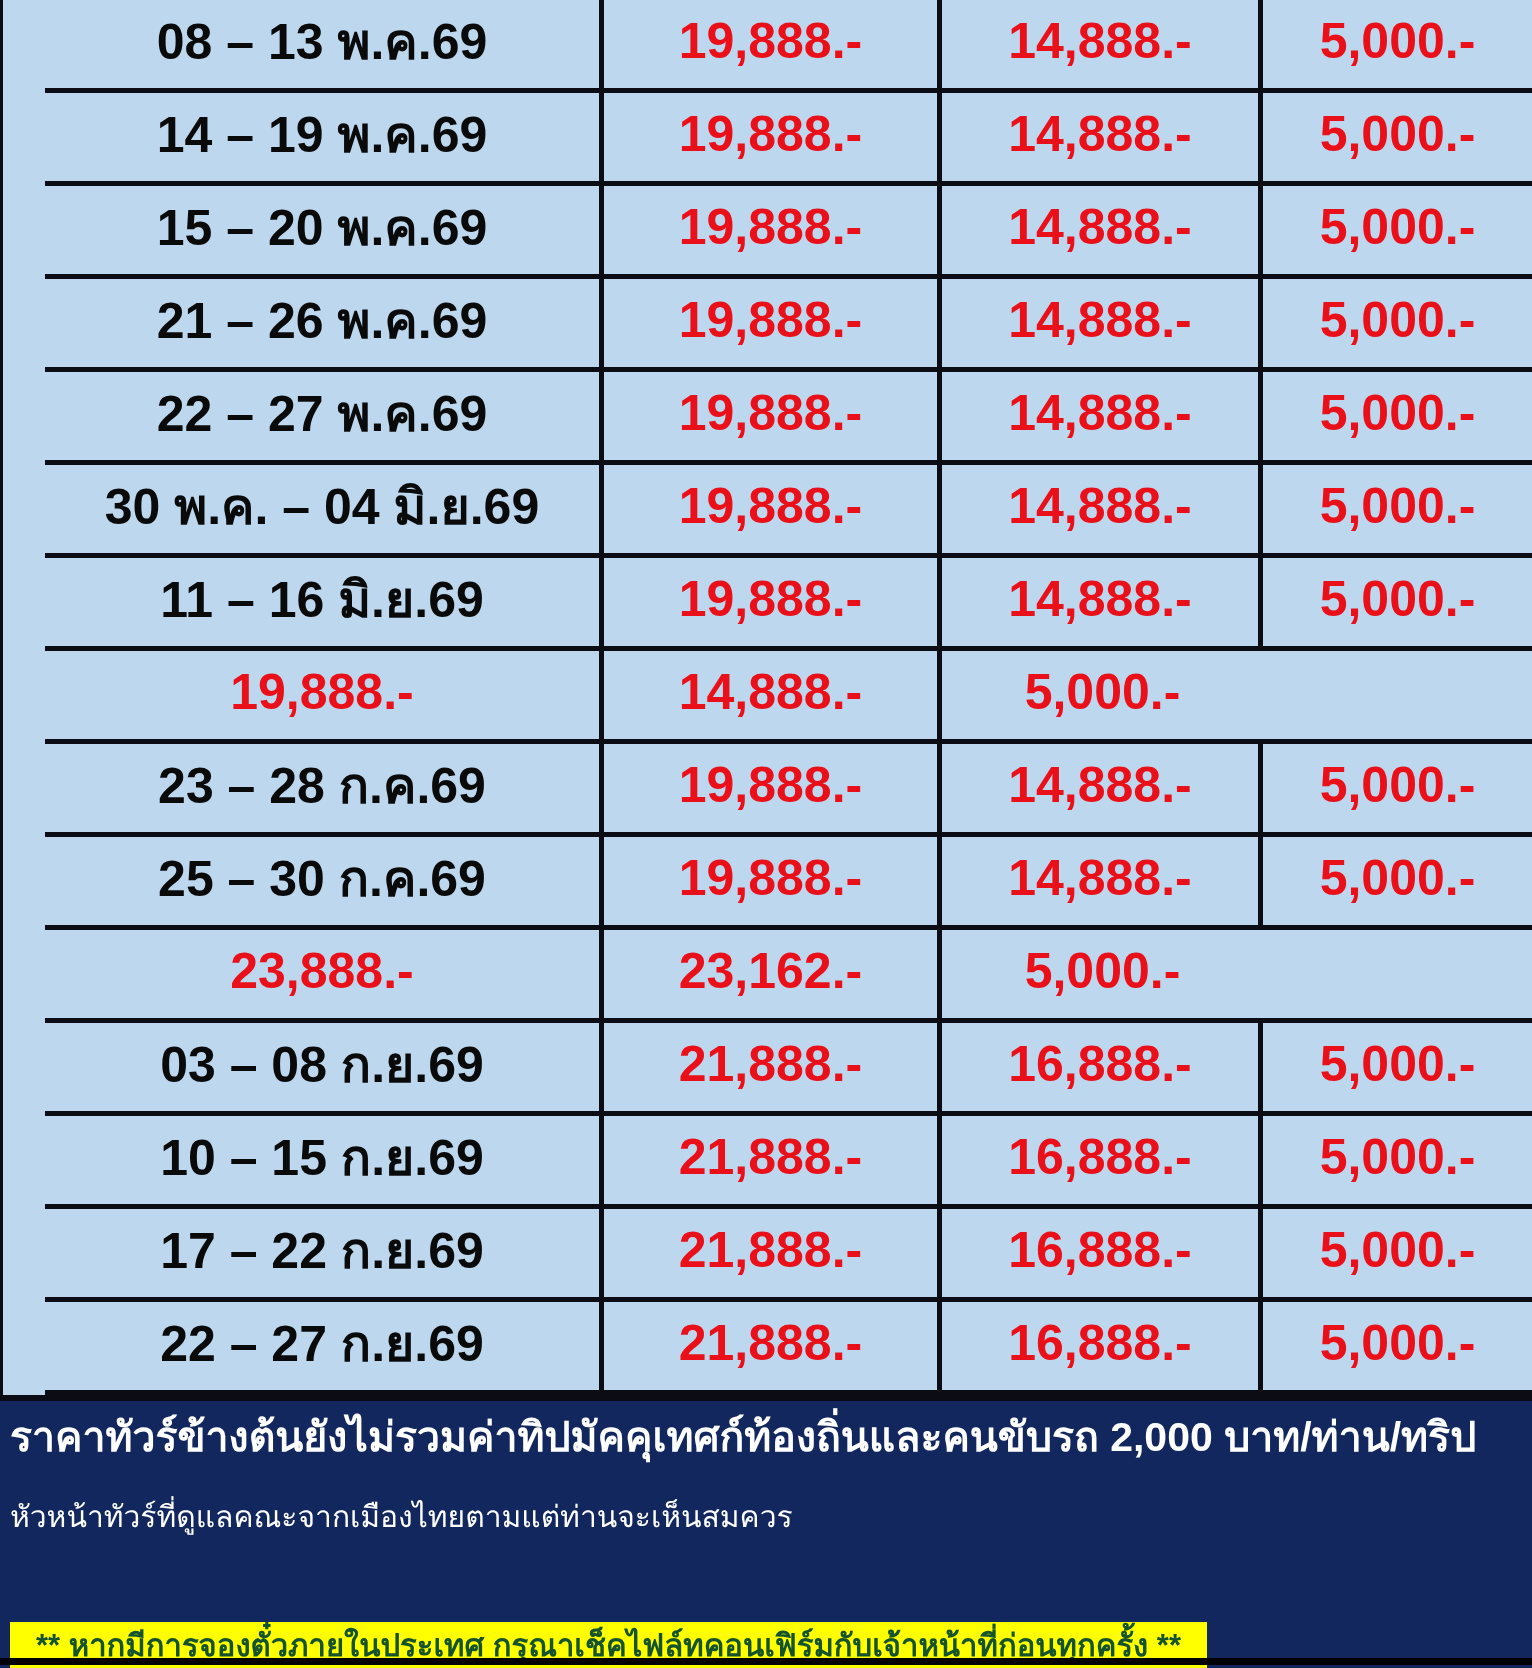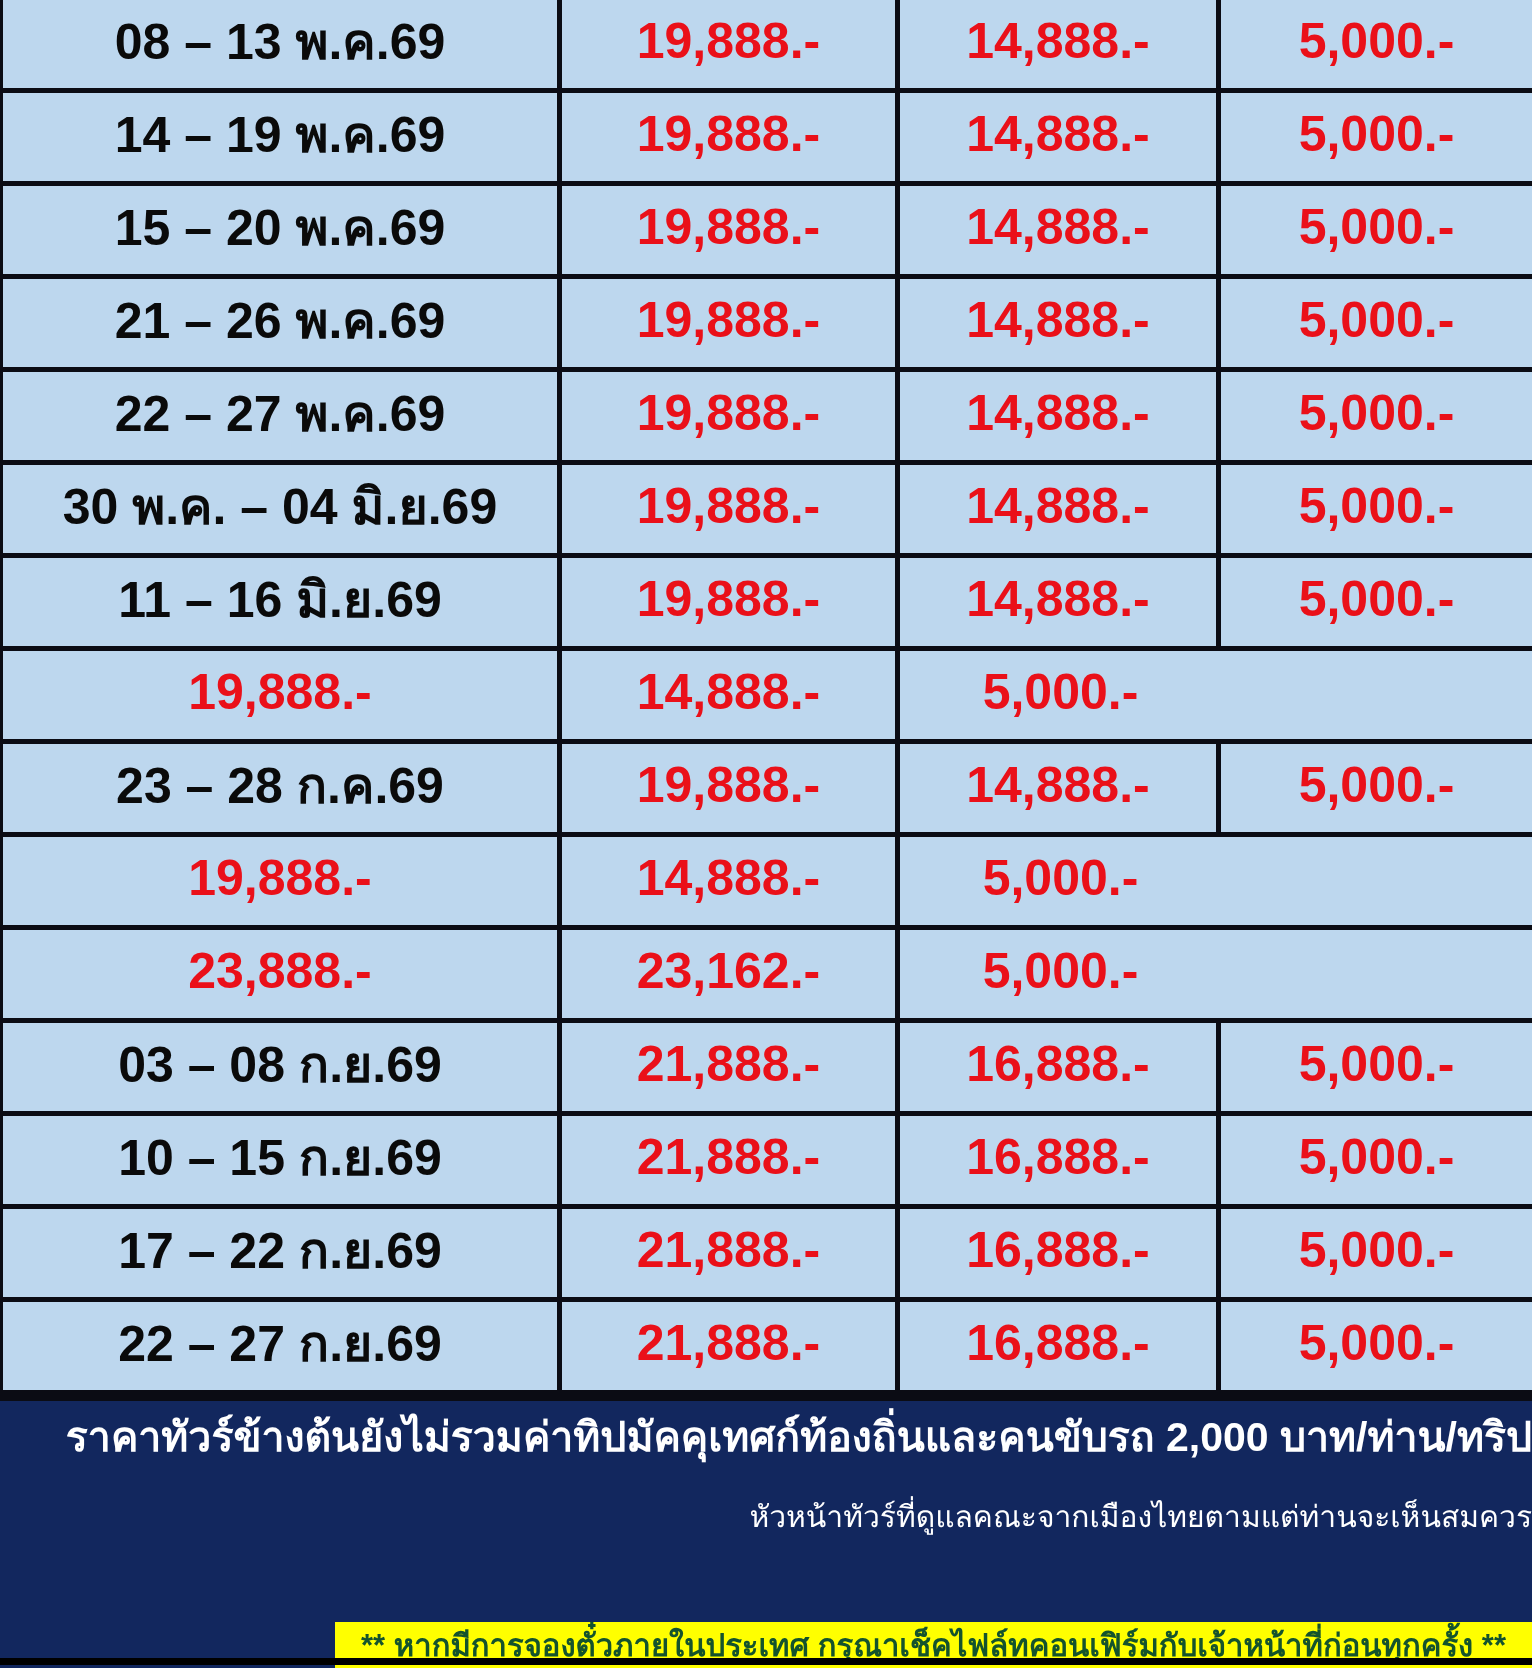--- a/index.html
+++ b/index.html
@@ -15,20 +15,21 @@
   body{
     font-family:"Liberation Sans","DejaVu Sans",sans-serif;
     background:var(--navy);
   }
   .page{width:1532px;height:1668px;position:relative;}
   
   .price-table{
     width:1532px;
     border-left:3px solid var(--grid);
     background:var(--cell-bg);
+    padding-left:42px;
   }
   .t-row{
     display:grid;
     grid-template-columns:559px 338px 321px 1fr;
     height:93px;
     border-bottom:5px solid var(--grid);
   }
   .t-cell{
     background:var(--cell-bg);
     display:flex;
@@ -42,21 +43,21 @@
   .t-cell.c1{border-right:5px solid var(--grid);color:var(--ink);}
   .t-cell.c2,.t-cell.c3{border-right:5px solid var(--grid);color:var(--red);}
   .t-cell.c4{color:var(--red);}
   
   .footer{
     position:absolute;
     left:0;right:0;bottom:0;
     top:1395px;
     background:var(--navy);
     border-top:6px solid var(--grid);
-    text-align:right;
+    text-align:left;
     color:#ffffff;
     padding-left:10px;
   }
   .footer-line1{
     margin-top:10px;
     font-size:41px;
     font-weight:bold;
     line-height:52px;
     color:#ffffff;
   }
@@ -146,20 +147,21 @@
     </div>
 
     <div class="t-row">
       <div class="t-cell c1">23 – 28 ก.ค.69</div>
       <div class="t-cell c2">19,888.-</div>
       <div class="t-cell c3">14,888.-</div>
       <div class="t-cell c4">5,000.-</div>
     </div>
 
     <div class="t-row">
+      <div class="t-cell c1">25 – 30 ก.ค.69</div>
       <div class="t-cell c2">19,888.-</div>
       <div class="t-cell c3">14,888.-</div>
       <div class="t-cell c4">5,000.-</div>
     </div>
 
     <div class="t-row">
       <div class="t-cell c2">23,888.-</div>
       <div class="t-cell c3">23,162.-</div>
       <div class="t-cell c4">5,000.-</div>
     </div>

